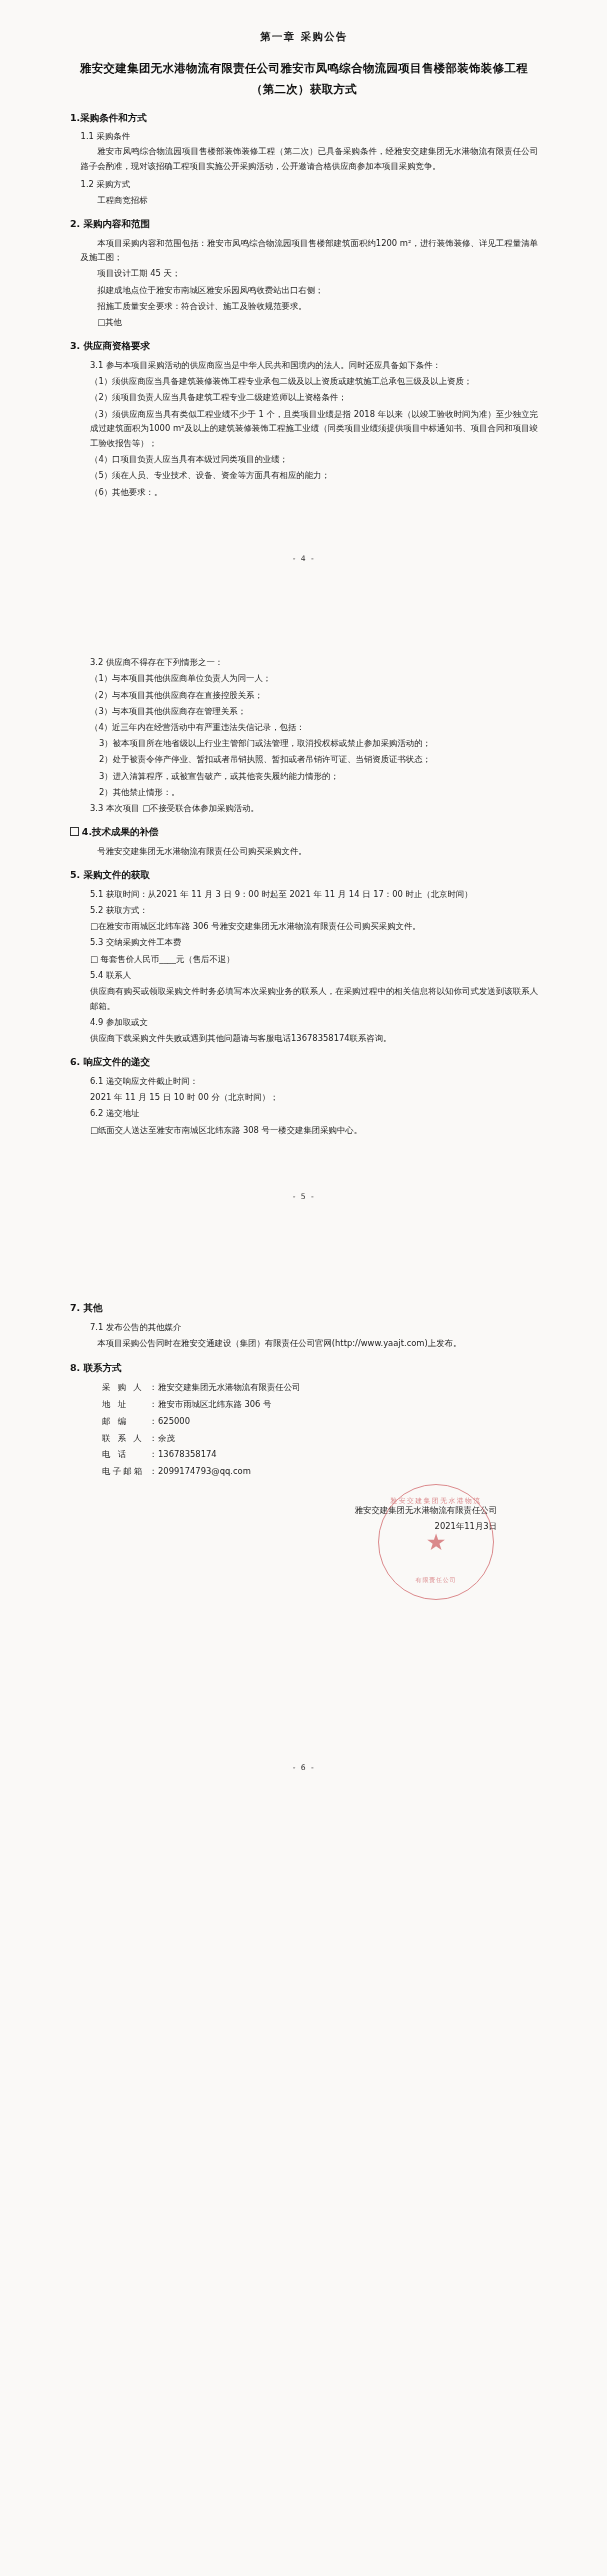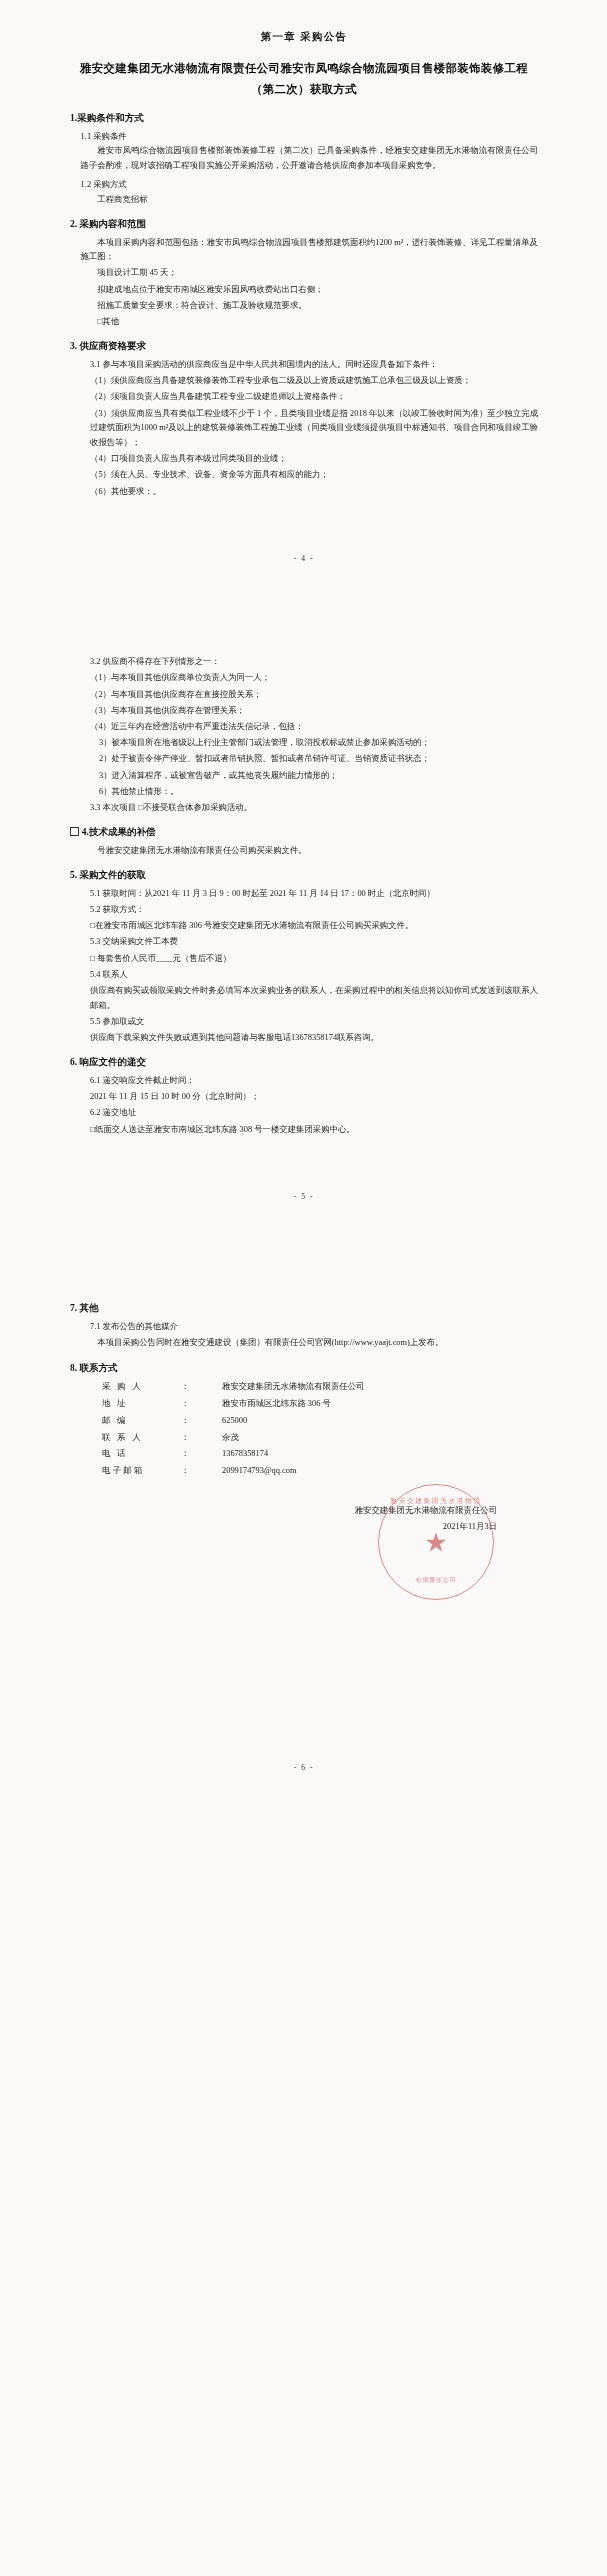--- a/index.html
+++ b/index.html
@@ -9,21 +9,20 @@
     min-height:2576px;
     margin:0 auto;
     background:#faf9f7;
     position:relative;
     box-sizing:border-box;
   }
   .sheet{
     position:relative;
     padding:0 70px;
     box-sizing:border-box;
-    font-family:Liberation Serif, serif;
   }
   .chapter-title{
     text-align:center;
     font-weight:bold;
     font-size:10.3px;
     letter-spacing:1.5px;
     color:#181818;
     padding-top:30px;
   }
   .doc-title{
@@ -77,21 +76,21 @@
     letter-spacing:1.5px;
   }
   .gap-lg{height:114px;}
   .gap-md{height:53px;}
   .contact-block{
     font-size:8.4px;
     line-height:2.0;
     color:#1c1c1c;
     margin-left:32px;
   }
-  .contact-row{display:flex;gap:32px;}
+  .contact-row{display:flex;}
   .contact-key{width:47px;letter-spacing:2.3px;white-space:nowrap;}
   .contact-sep{width:9px;}
   .contact-val{flex:1;}
   .signature{
     margin-top:23px;
     text-align:right;
     font-size:8.4px;
     line-height:1.9;
     color:#1c1c1c;
     padding-right:41px;
@@ -170,37 +169,37 @@
   <div class="sheet">
 
     <p class="sub">3.2 供应商不得存在下列情形之一：</p>
     <p class="sub">（1）与本项目其他供应商单位负责人为同一人；</p>
     <p class="sub">（2）与本项目其他供应商存在直接控股关系；</p>
     <p class="sub">（3）与本项目其他供应商存在管理关系；</p>
     <p class="sub">（4）近三年内在经营活动中有严重违法失信记录，包括：</p>
     <p class="sub2">3）被本项目所在地省级以上行业主管部门或法管理，取消投权标或禁止参加采购活动的；</p>
     <p class="sub2">2）处于被责令停产停业、暂扣或者吊销执照、暂扣或者吊销许可证、当销资质证书状态；</p>
     <p class="sub2">3）进入清算程序，或被宣告破产，或其他丧失履约能力情形的；</p>
-    <p class="sub2">6）其他禁止情形：。</p>
+    <p class="sub2">2）其他禁止情形：。</p>
     <p class="sub">3.3 本次项目 □不接受联合体参加采购活动。</p>
 
     <div class="h2">
       <span class="checkbox"></span><span>4.技术成果的补偿</span>
     </div>
     <p class="body">号雅安交建集团无水港物流有限责任公司购买采购文件。</p>
 
     <div class="h2">5. 采购文件的获取</div>
     <p class="sub">5.1 获取时间：从2021 年 11 月 3 日 9：00 时起至 2021 年 11 月 14 日 17：00 时止（北京时间）</p>
     <p class="sub">5.2 获取方式：</p>
     <p class="sub">□在雅安市雨城区北纬车路 306 号雅安交建集团无水港物流有限责任公司购买采购文件。</p>
     <p class="sub">5.3 交纳采购文件工本费</p>
     <p class="sub">□ 每套售价人民币____元（售后不退）</p>
     <p class="sub">5.4 联系人</p>
     <p class="sub">供应商有购买或领取采购文件时务必填写本次采购业务的联系人，在采购过程中的相关信息将以知你司式发送到该联系人邮箱。</p>
-    <p class="sub">5.5 参加取或文</p>
+    <p class="sub">4.9 参加取或文</p>
     <p class="sub">供应商下载采购文件失败或遇到其他问题请与客服电话13678358174联系咨询。</p>
 
     <div class="h2">6. 响应文件的递交</div>
     <p class="sub">6.1 递交响应文件截止时间：</p>
     <p class="sub">2021 年 11 月 15 日 10 时 00 分（北京时间）；</p>
     <p class="sub">6.2 递交地址</p>
     <p class="sub">□纸面交人送达至雅安市南城区北纬东路 308 号一楼交建集团采购中心。</p>
 
     <div class="gap-md"></div>
     <div class="page-num">- 5 -</div>

